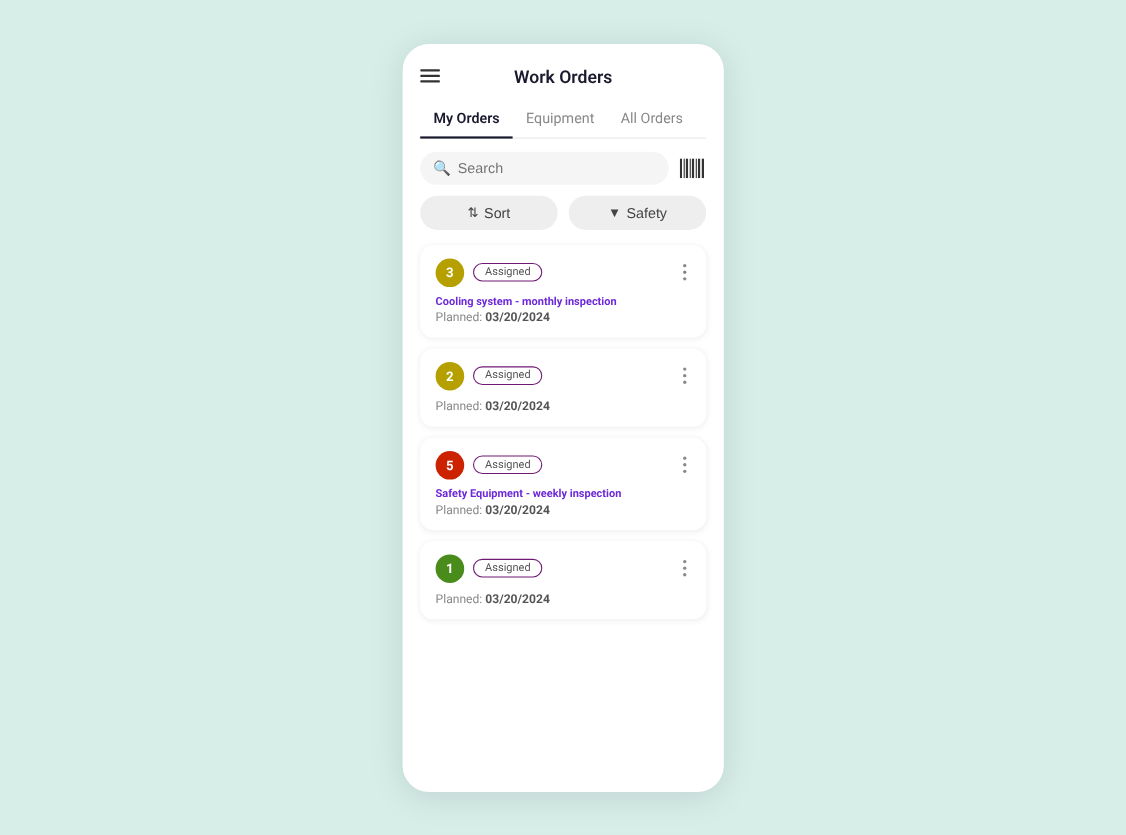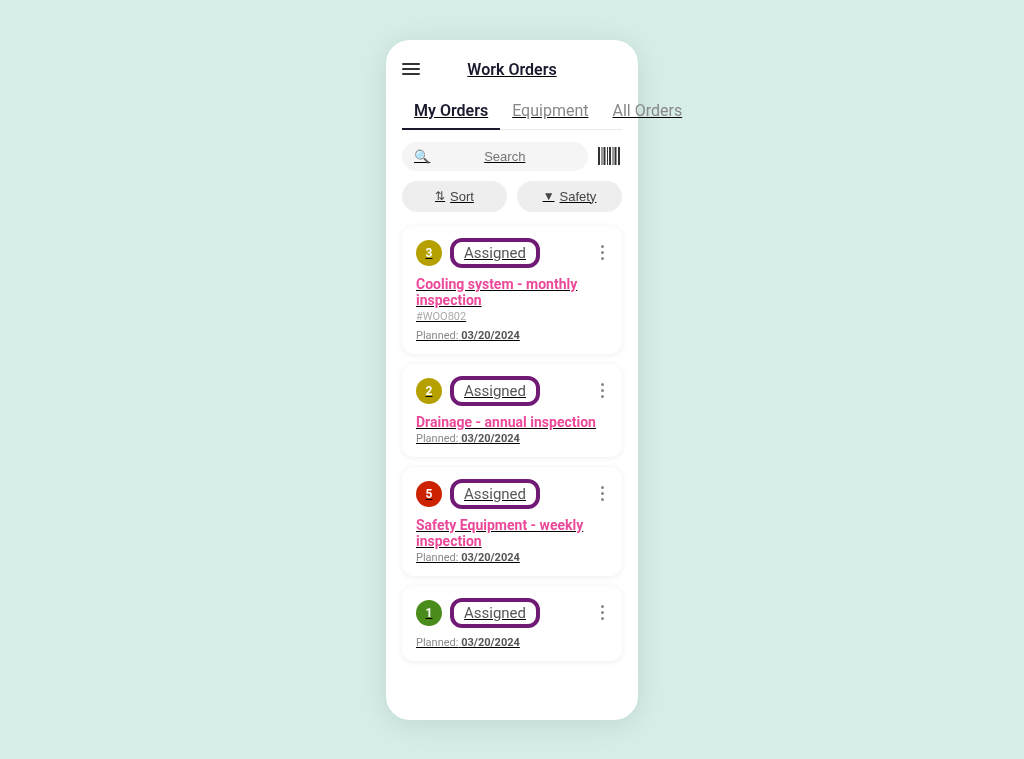--- a/index.html
+++ b/index.html
@@ -7,25 +7,24 @@
       background-color: #d6ede8;
       display: flex;
       align-items: center;
       justify-content: center;
       min-height: 100vh;
       font-family: -apple-system, BlinkMacSystemFont, 'Segoe UI', Roboto, sans-serif;
     }
     .phone-container {
       background: #ffffff;
       border-radius: 24px;
-      width: 252px;
+      width: 292px;
       padding: 20px 16px 24px;
       box-shadow: 0 4px 32px rgba(0,0,0,0.10);
       min-height: 680px;
-      text-decoration: underline;
     }
     .header {
       display: flex;
       align-items: center;
       justify-content: center;
       position: relative;
       margin-bottom: 14px;
     }
     .hamburger-icon {
       position: absolute;
@@ -48,21 +47,21 @@
       color: #1a1a2e;
     }
     .tabs {
       display: flex;
       gap: 0;
       border-bottom: 1px solid #e8e8e8;
       margin-bottom: 12px;
     }
     .tab {
       padding: 8px 12px;
-      font-size: 16px;
+      font-size: 13px;
       color: #888;
       cursor: pointer;
       border-bottom: 2px solid transparent;
       margin-bottom: -1px;
       white-space: nowrap;
     }
     .tab.active {
       color: #1a1a2e;
       font-weight: 600;
       border-bottom: 2px solid #1a1a2e;
@@ -86,21 +85,20 @@
       color: #aaa;
       font-size: 13px;
     }
     .search-input {
       background: transparent;
       border: none;
       outline: none;
       font-size: 13px;
       color: #8b5cf6;
       width: 100%;
-      margin-left: 48px;
     }
     .barcode-icon {
       display: flex;
       align-items: center;
       justify-content: center;
       cursor: pointer;
       padding: 2px;
     }
     .barcode-svg {
       width: 22px;
@@ -158,45 +156,45 @@
       border-radius: 50%;
       display: flex;
       align-items: center;
       justify-content: center;
       font-size: 12px;
       font-weight: 700;
       color: #fff;
       flex-shrink: 0;
     }
     .status-badge {
-      border: 4px solid #701a75;
+      border: 1px solid #701a75;
       border-radius: 12px;
       padding: 2px 10px;
-      font-size: 15px;
+      font-size: 10px;
       color: #555;
       background: #fff;
     }
     .more-icon {
       display: flex;
       flex-direction: column;
       gap: 2.5px;
       cursor: pointer;
       padding: 2px 4px;
     }
     .more-icon span {
       display: block;
       width: 3.5px;
       height: 3.5px;
       background: #888;
       border-radius: 50%;
     }
     .card-title {
-      font-size: 14px;
+      font-size: 10px;
       font-weight: 700;
-      color: #ec4899;
+      color: #6d28d9;
       margin-bottom: 2px;
     }
     .card-id {
       font-size: 11px;
       color: #aaa;
       margin-bottom: 6px;
     }
     .card-date {
       font-size: 11px;
       color: #888;
@@ -264,39 +262,37 @@
           <div class="priority-badge" style="background-color:#b5a000;">3</div>
           <span class="status-badge">Assigned</span>
         </div>
         <div class="more-icon">
           <span></span>
             <span></span>
             <span></span>
         </div>
       </div>
       <div class="card-title">Cooling system - monthly inspection</div>
-      <div class="card-id">#WOO802</div>
       <div class="card-date">
         <span>Planned:</span> <strong>03/20/2024</strong>
       </div>
     </div>
 
     <div class="work-order-card">
       <div class="card-top">
         <div class="card-left">
           <div class="priority-badge" style="background-color:#b5a000;">2</div>
           <span class="status-badge">Assigned</span>
         </div>
         <div class="more-icon">
           <span></span>
             <span></span>
             <span></span>
         </div>
       </div>
-      <div class="card-title">Drainage - annual inspection</div>
       <div class="card-date">
         <span>Planned:</span> <strong>03/20/2024</strong>
       </div>
     </div>
 
     <div class="work-order-card">
       <div class="card-top">
         <div class="card-left">
           <div class="priority-badge" style="background-color:#cc2200;">5</div>
           <span class="status-badge">Assigned</span>

